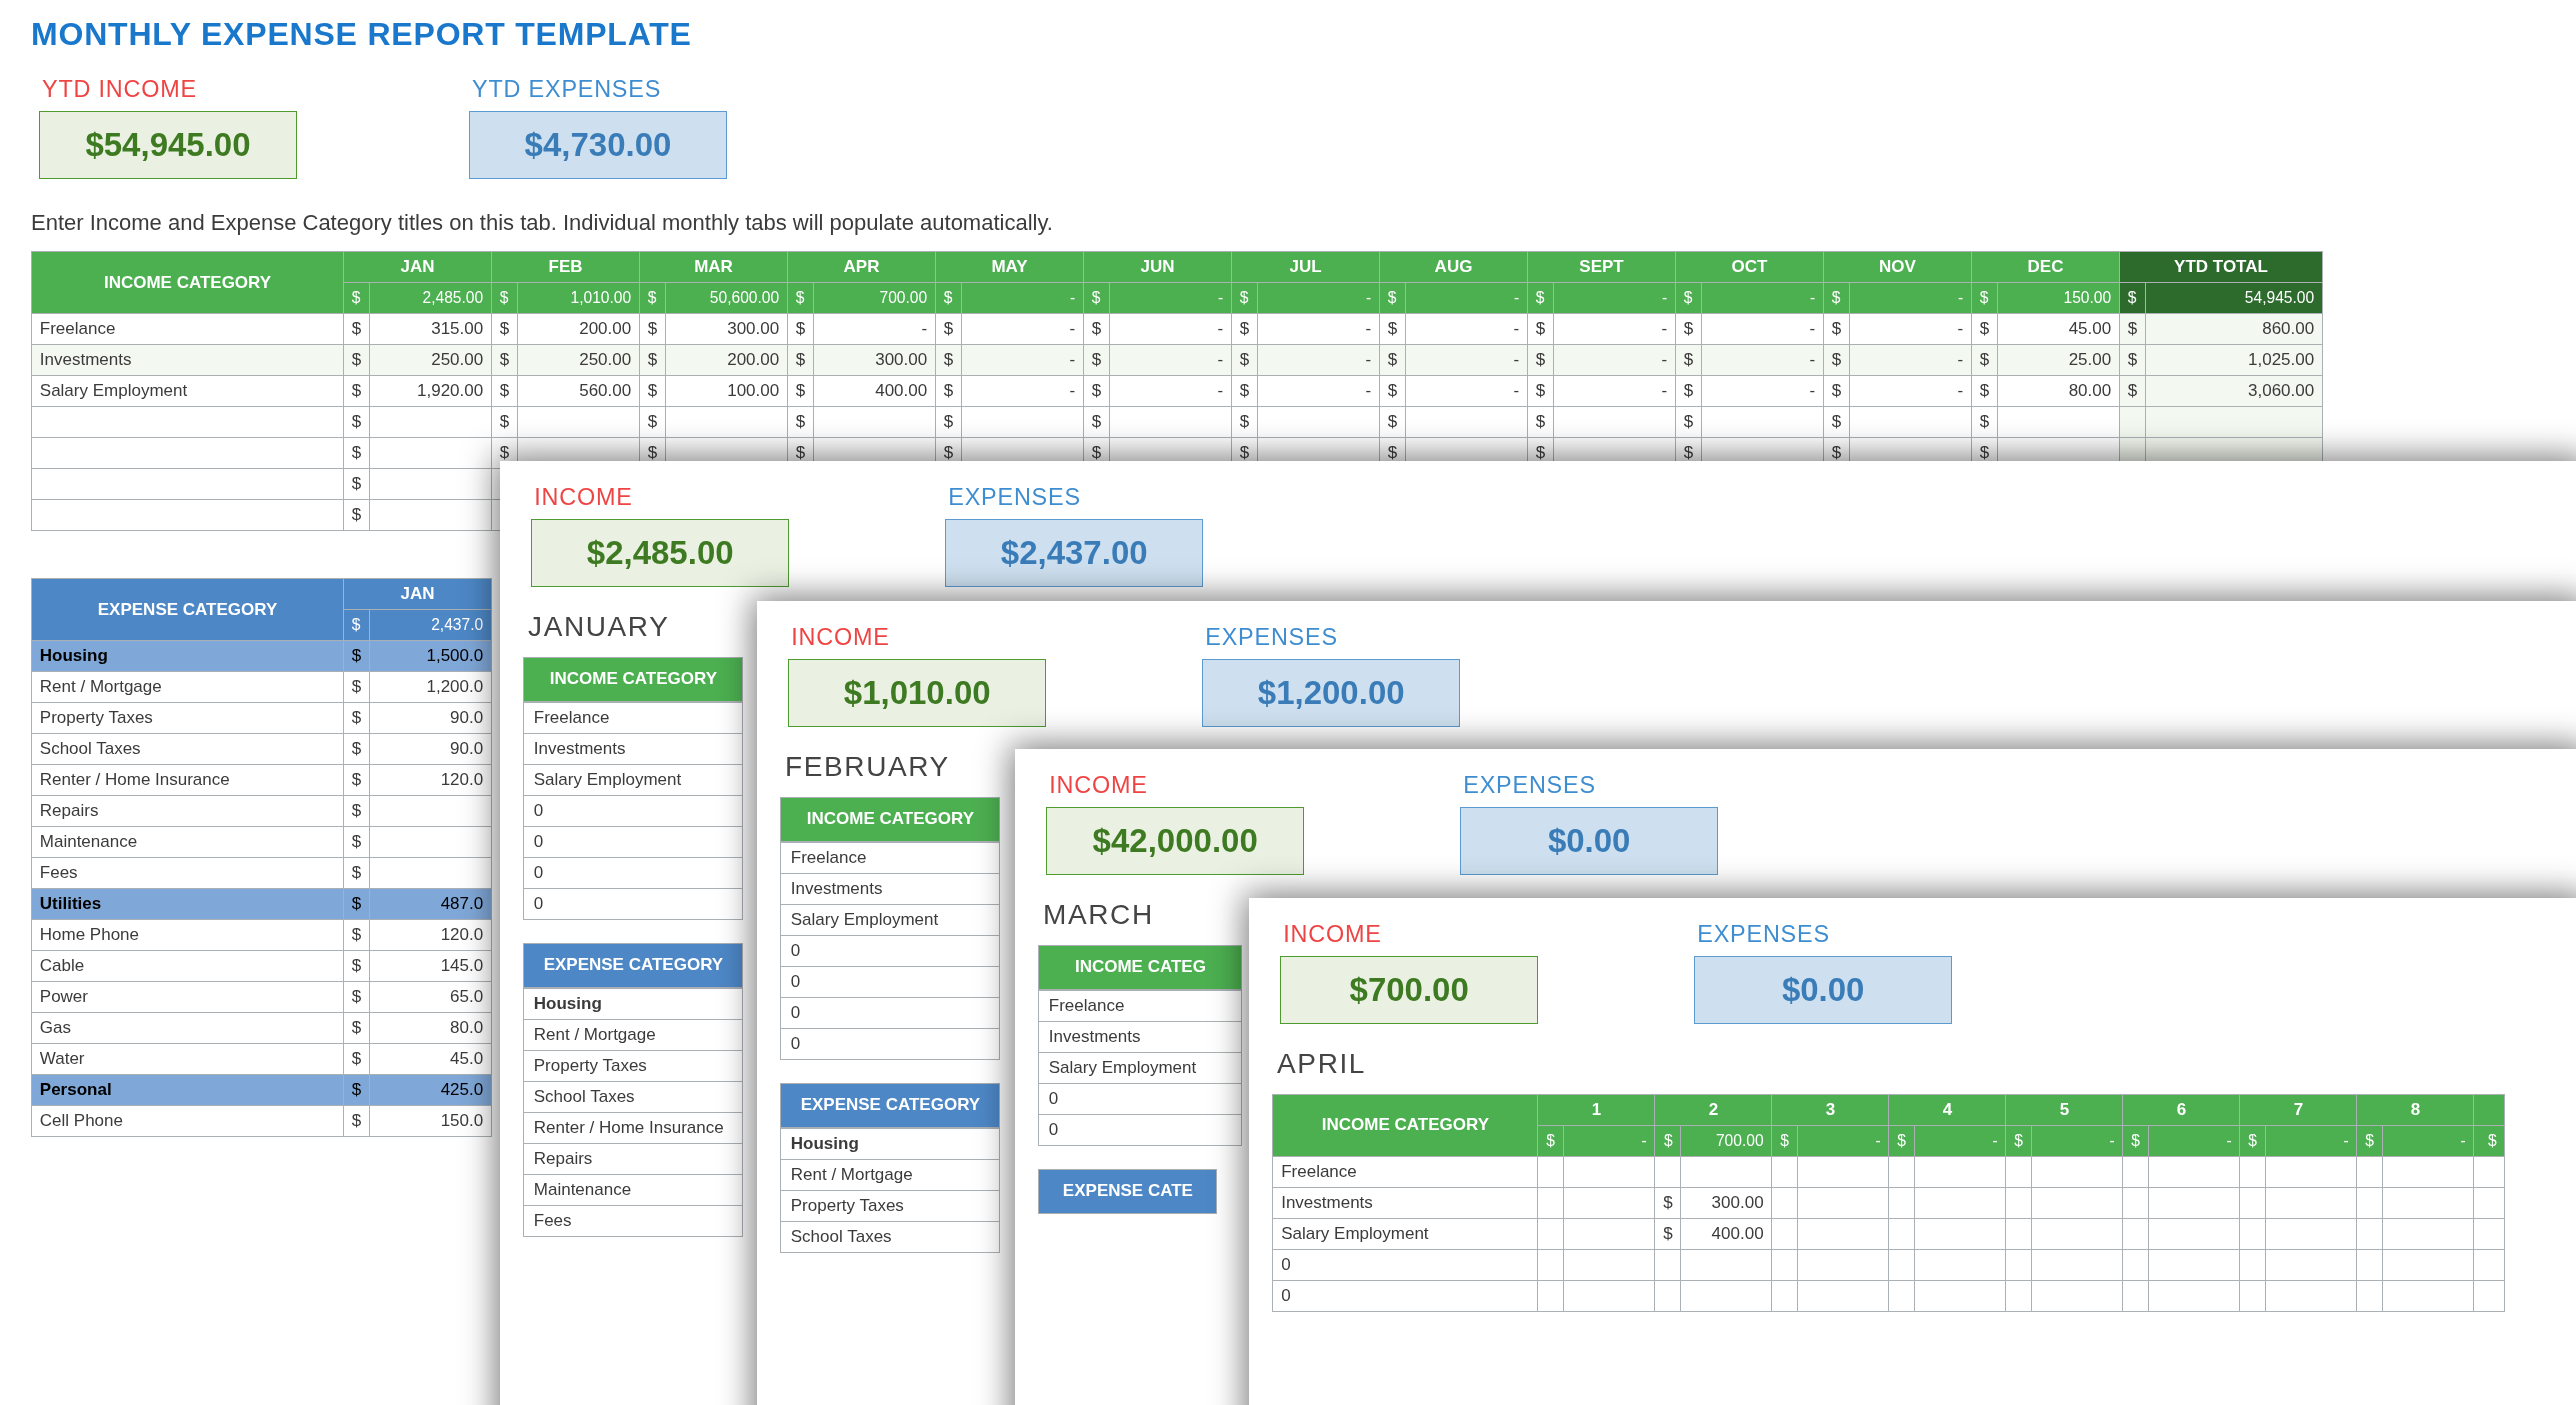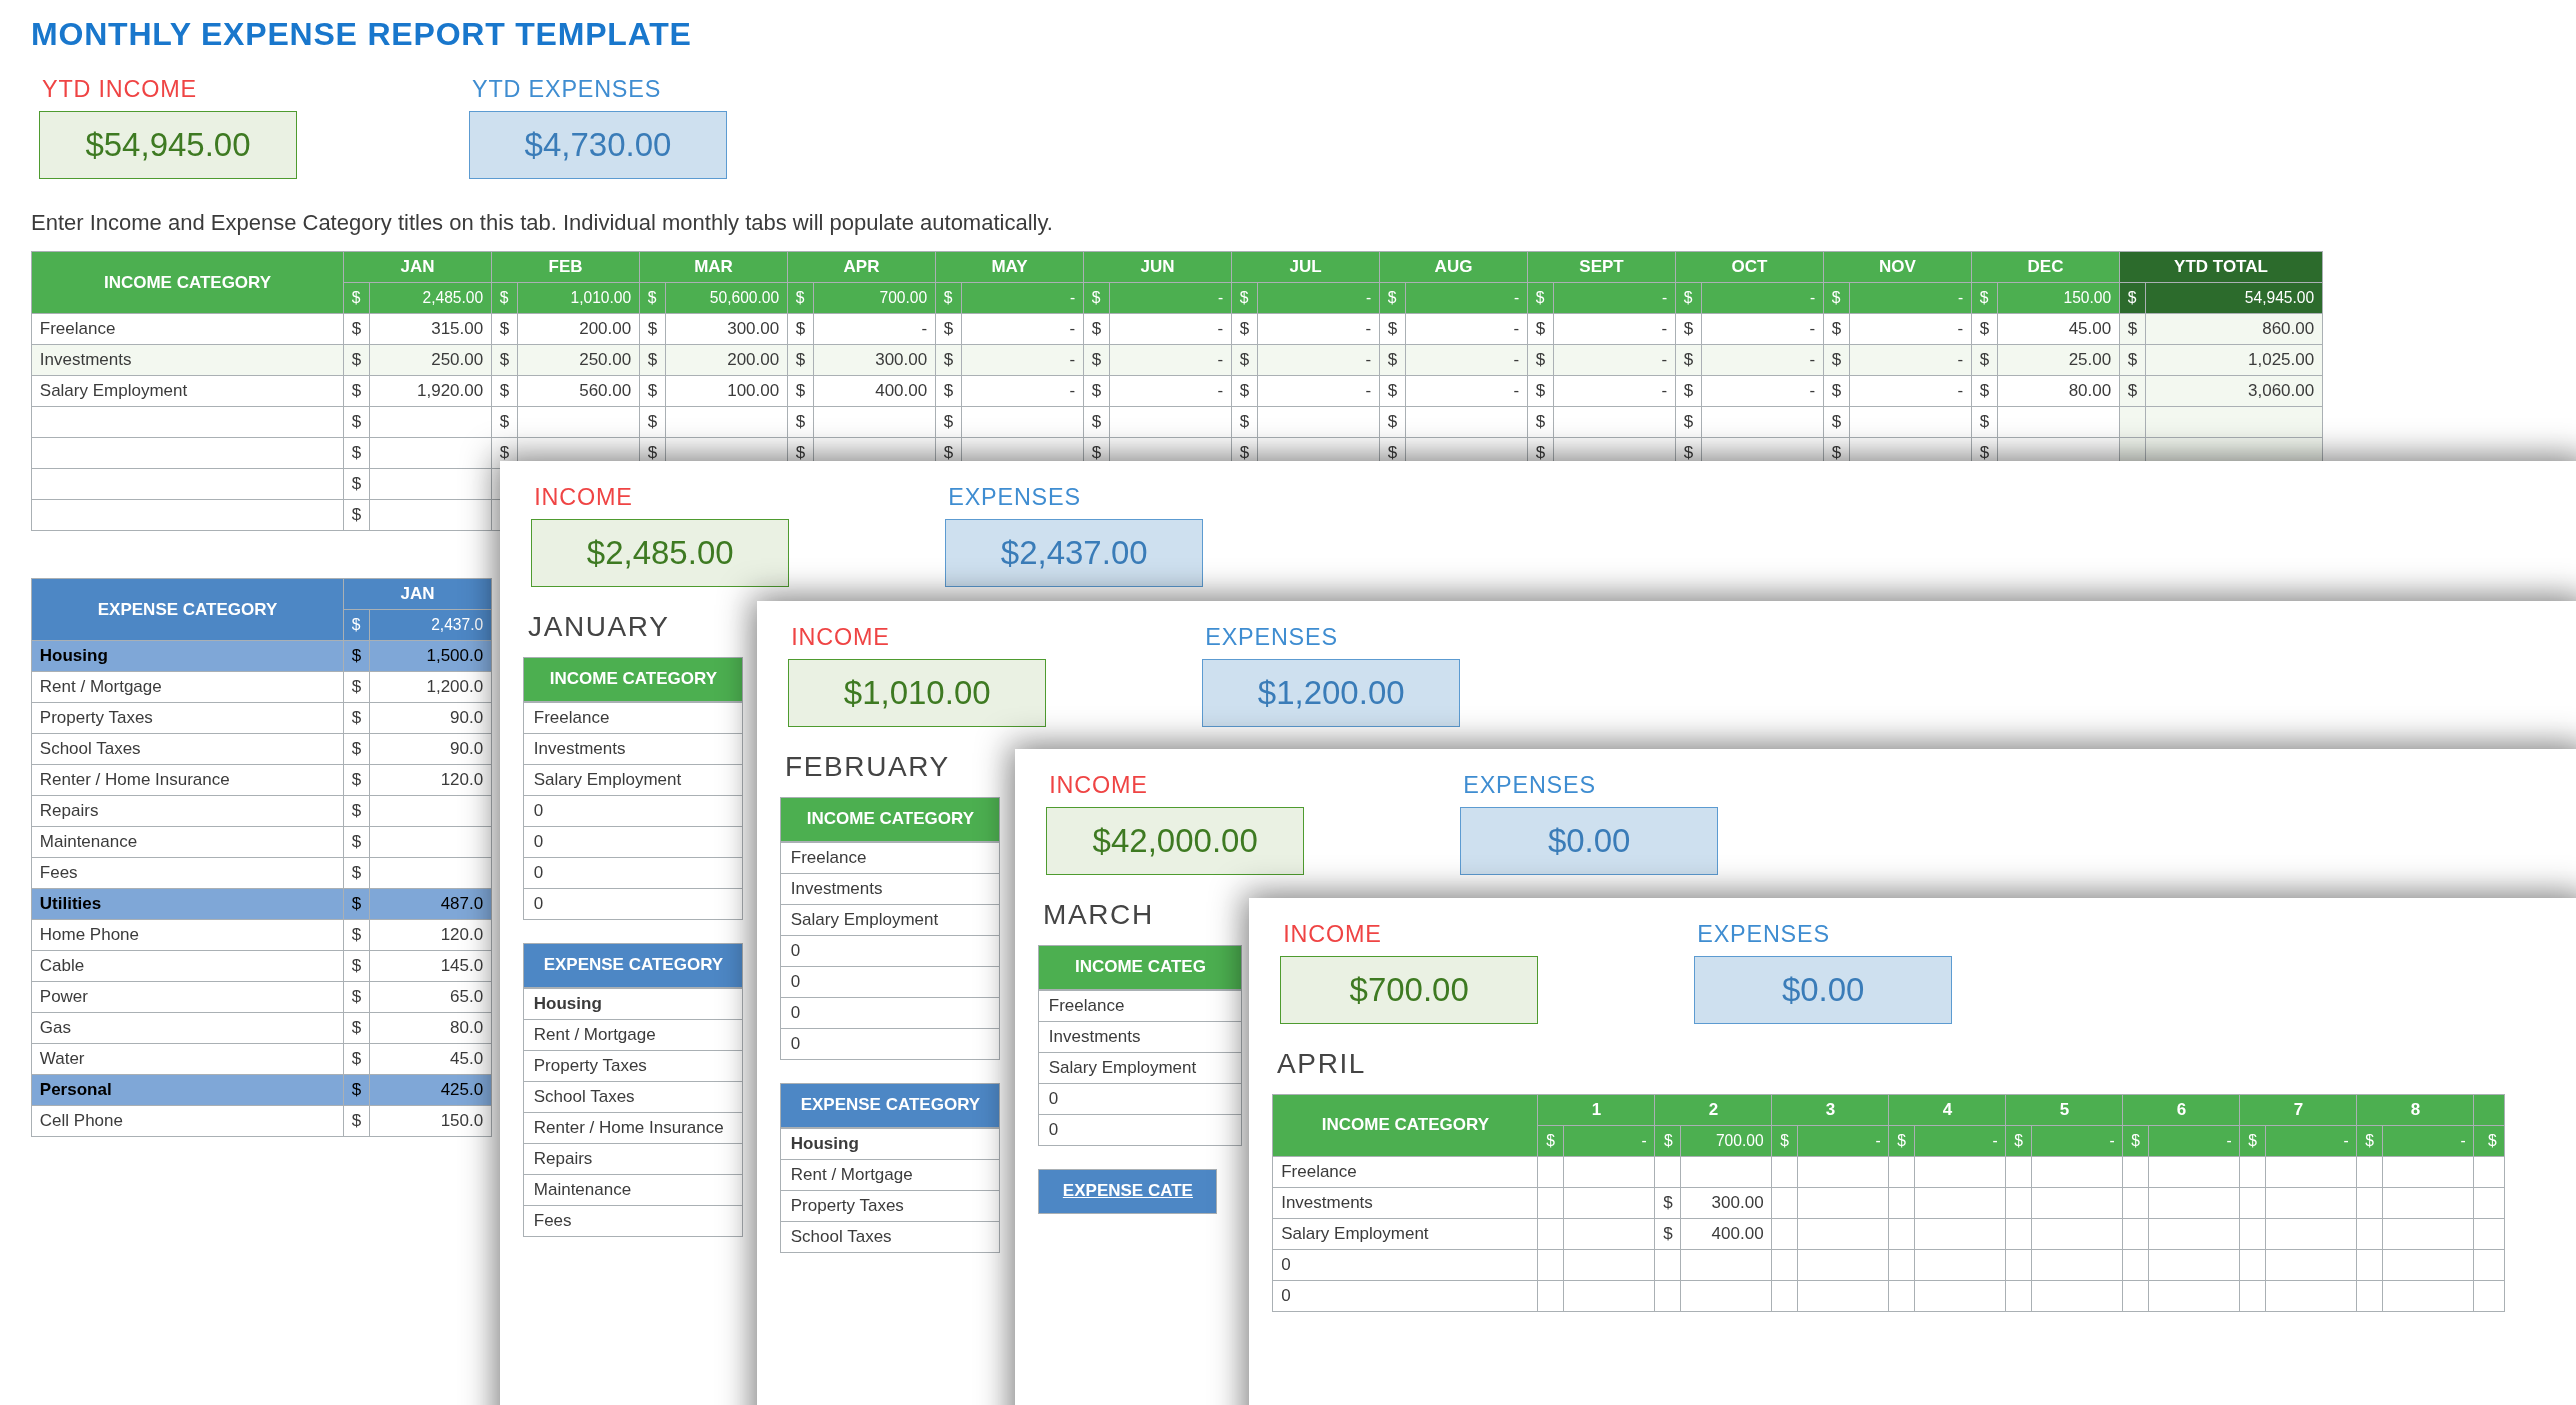--- a/index.html
+++ b/index.html
@@ -20,21 +20,21 @@
     color: #1977cc;
     padding: 15.6px 0 23.4px 31px;
     letter-spacing: 0.8px;
   }
   .kpi-row { display: flex; gap: 172px; padding-left: 39px; }
   .kpi-block { display: flex; flex-direction: column; }
   .kpi-label { font-size: 23.4px; font-weight: 400; letter-spacing: 0.8px; margin: 0 0 7.8px 3.1px; }
   .kpi-label.green { color: #ef4444; }
   .kpi-label.blue  { color: #3f8dd1; }
   .kpi-value {
-    font-size: 33px; font-weight: 400; text-align: center;
+    font-size: 33px; font-weight: 700; text-align: center;
     padding: 14px 31px; border: 1.6px solid; min-width: 258px;
   }
   .kpi-value.green { border-color:#4e9b2f; background:#eaf1e3; color:#3e7a22; }
   .kpi-value.blue  { border-color:#5c9bd1; background:#cee0ef; color:#3a7cb8; }
   .instruction { padding: 31px 0 15.6px 31px; font-size: 22px; color:#3b3b3b; }
 
   table { border-collapse: collapse; }
   td, th { border:0.8px solid #aab0b4; padding:3.1px 7.8px; white-space: nowrap; font-size:17px; height:31px; }
 
   .hdr-green       { background:#4caf50; color:#fff; text-align:center; font-weight:700; }
@@ -616,21 +616,21 @@
         </tr>
         <tr>
           <td class="c0" style="width:203px">0</td>
         </tr>
       </tbody>
     </table>
   <div style="height:23.4px"></div>
   <table class="cat-list">
       <tbody>
         <tr>
-          <td class="hdr-blue" style="width:178px; height:44px;text-decoration:underline;">EXPENSE CATE</td>
+          <td class="hdr-blue" style="width:178px; height:44px;">EXPENSE CATE</td>
         </tr>
       </tbody>
     </table>
 </div>
 
 <div class="card" style="left:1249px; top:898px; width:1343px; height:624px;">
   <div class="kpi-row">
     <div class="kpi-block">
         <div class="kpi-label green">INCOME</div>
         <div class="kpi-value green">$700.00</div>

